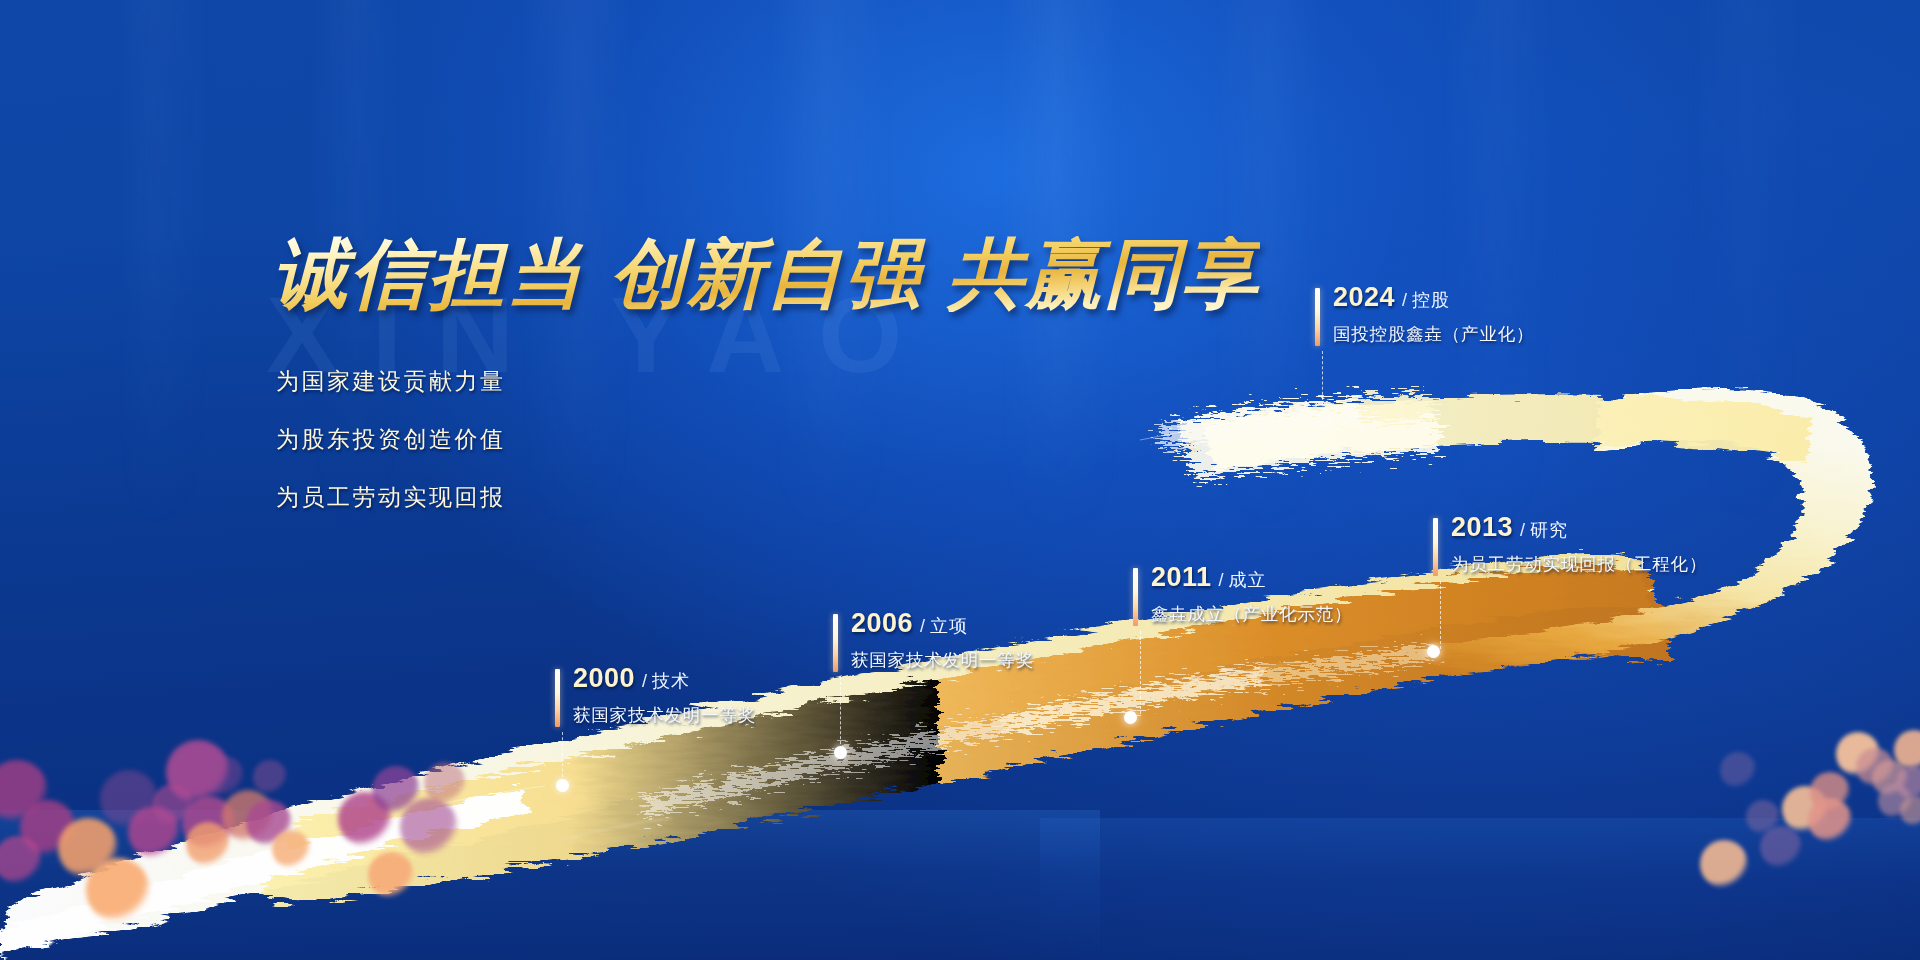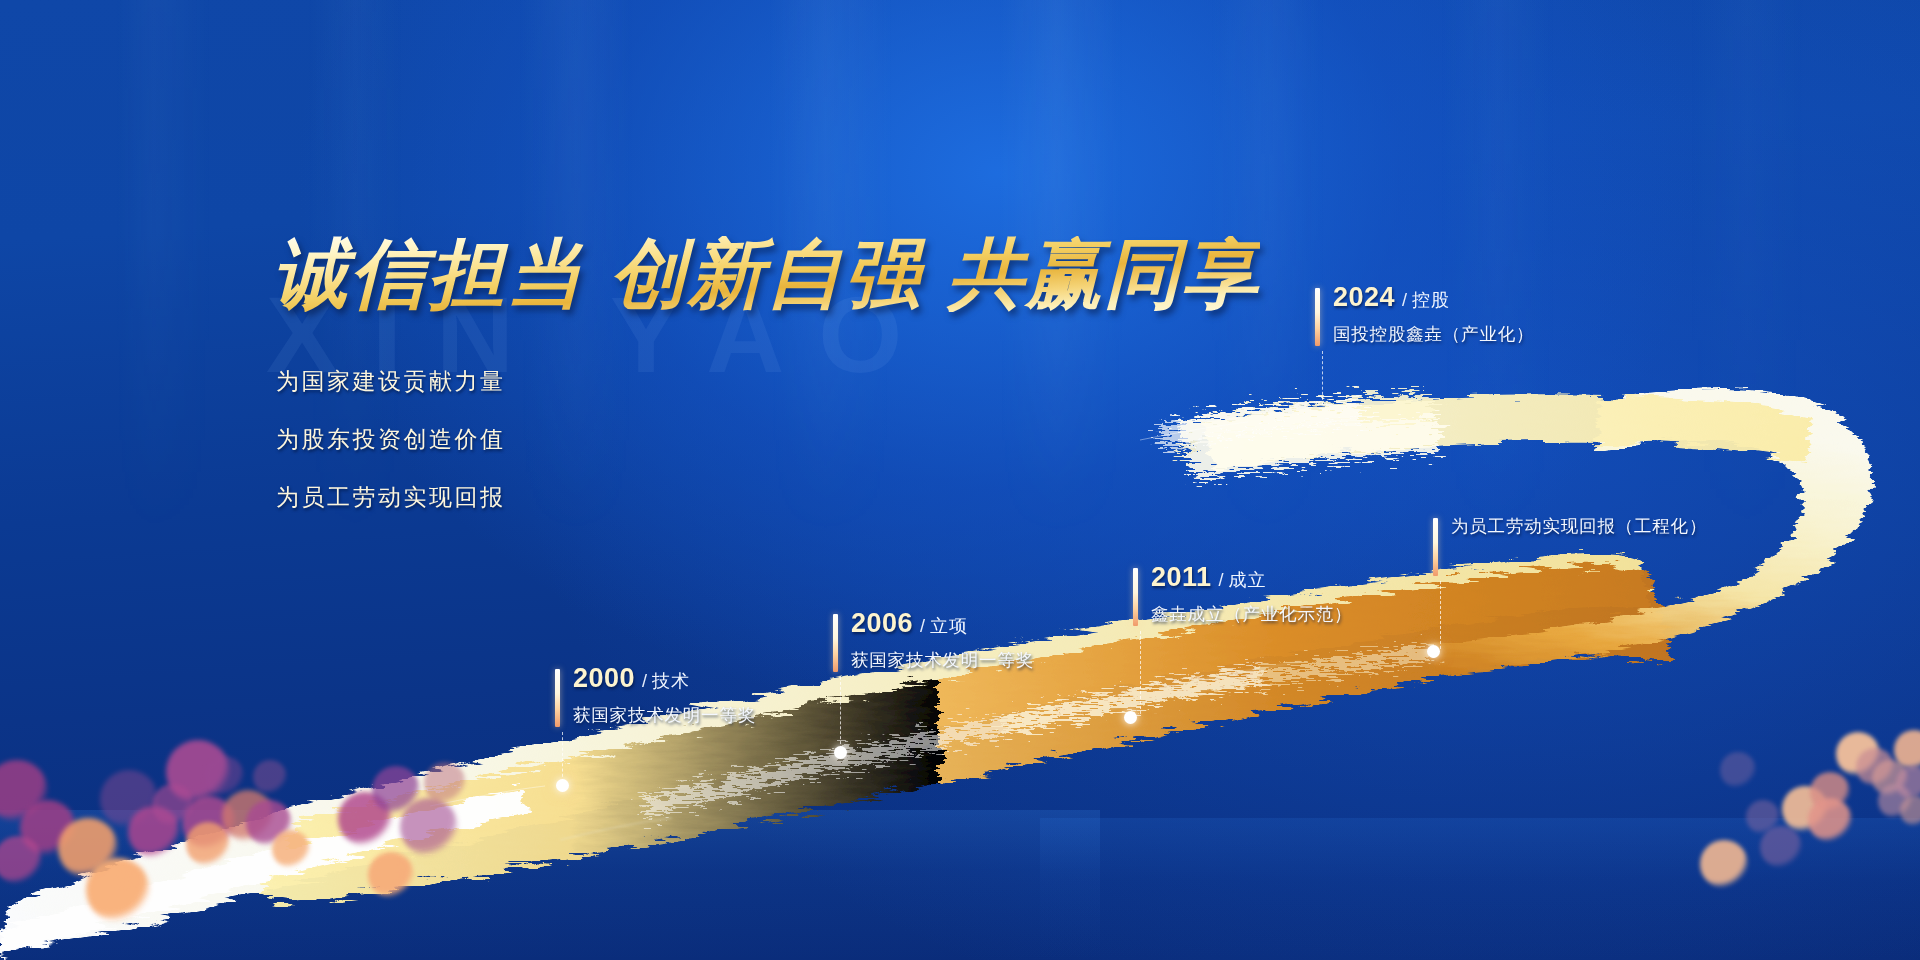--- a/index.html
+++ b/index.html
@@ -336,20 +336,21 @@
         <div class="tl-text">
           <div class="tl-head"><span class="tl-year">2011</span><span class="tl-slash">/</span><span class="tl-tag">成立</span></div>
           <div class="tl-desc">鑫垚成立（产业化示范）</div>
         </div>
       </div>
       <div class="tl-line" style="left: 1140px; top: 631px; height: 83px;"></div>
       <div class="tl-dot" style="left: 1124px; top: 711px;"></div>
       <div class="tl-item" style="left: 1433px; top: 518px;">
         <div class="tl-bar"></div>
         <div class="tl-text">
+          <div class="tl-head"><span class="tl-year">2013</span><span class="tl-slash">/</span><span class="tl-tag">研究</span></div>
           <div class="tl-desc">为员工劳动实现回报（工程化）</div>
         </div>
       </div>
       <div class="tl-line" style="left: 1440px; top: 581px; height: 68px;"></div>
       <div class="tl-dot" style="left: 1427px; top: 645px;"></div>
       <div class="tl-item" style="left: 1315px; top: 288px;">
         <div class="tl-bar"></div>
         <div class="tl-text">
           <div class="tl-head"><span class="tl-year">2024</span><span class="tl-slash">/</span><span class="tl-tag">控股</span></div>
           <div class="tl-desc">国投控股鑫垚（产业化）</div>

